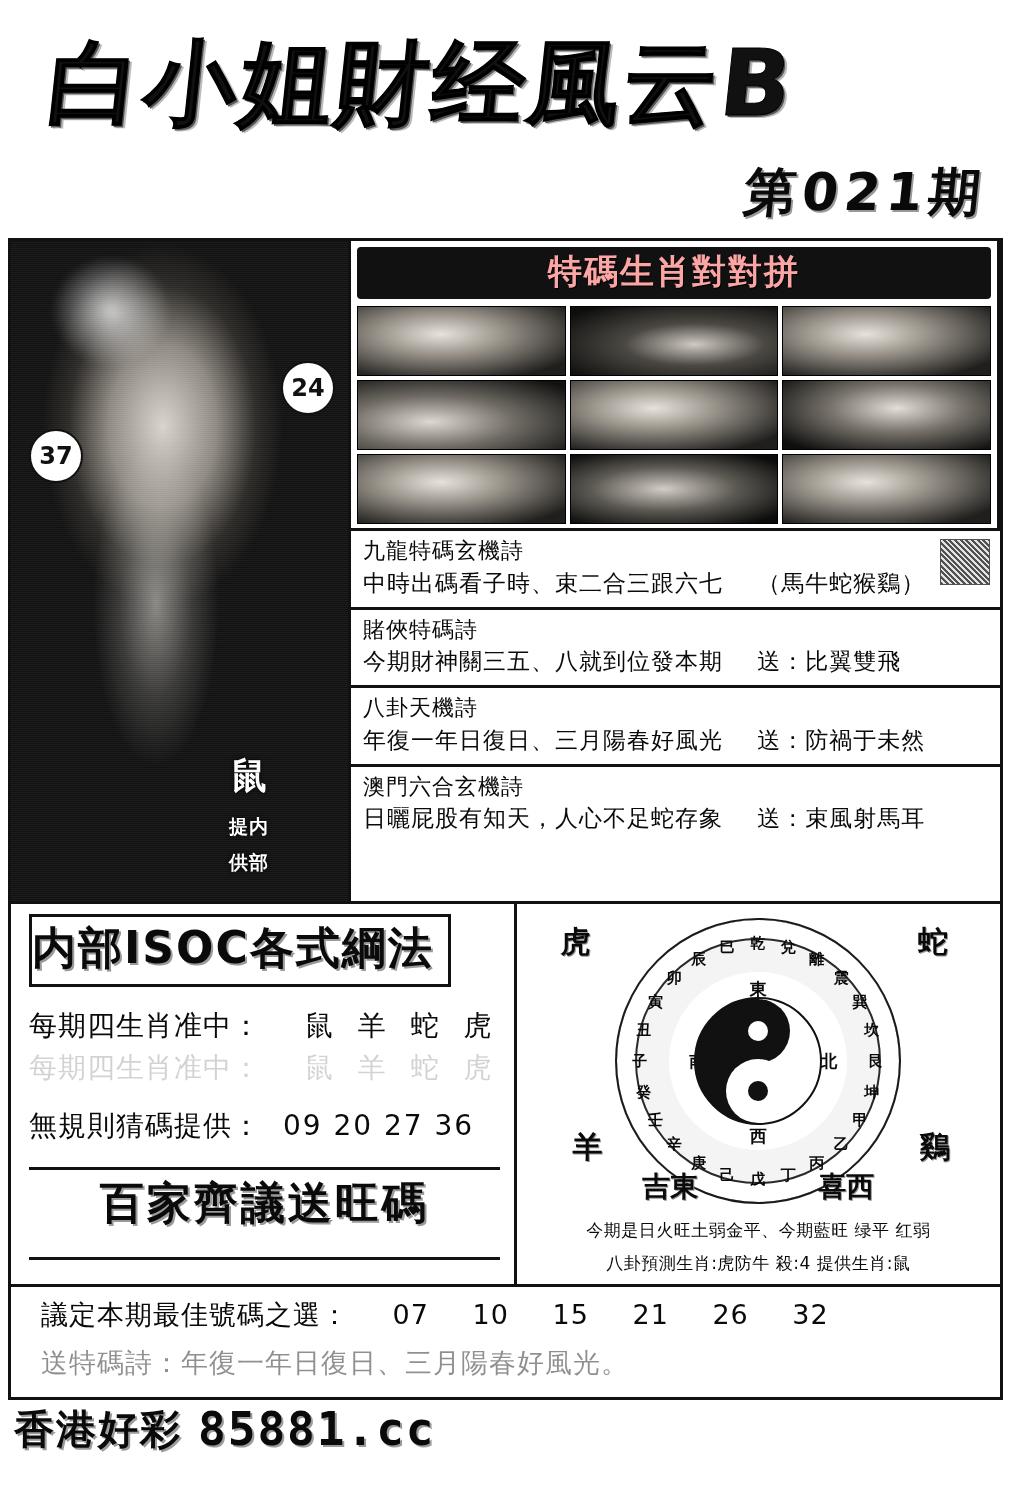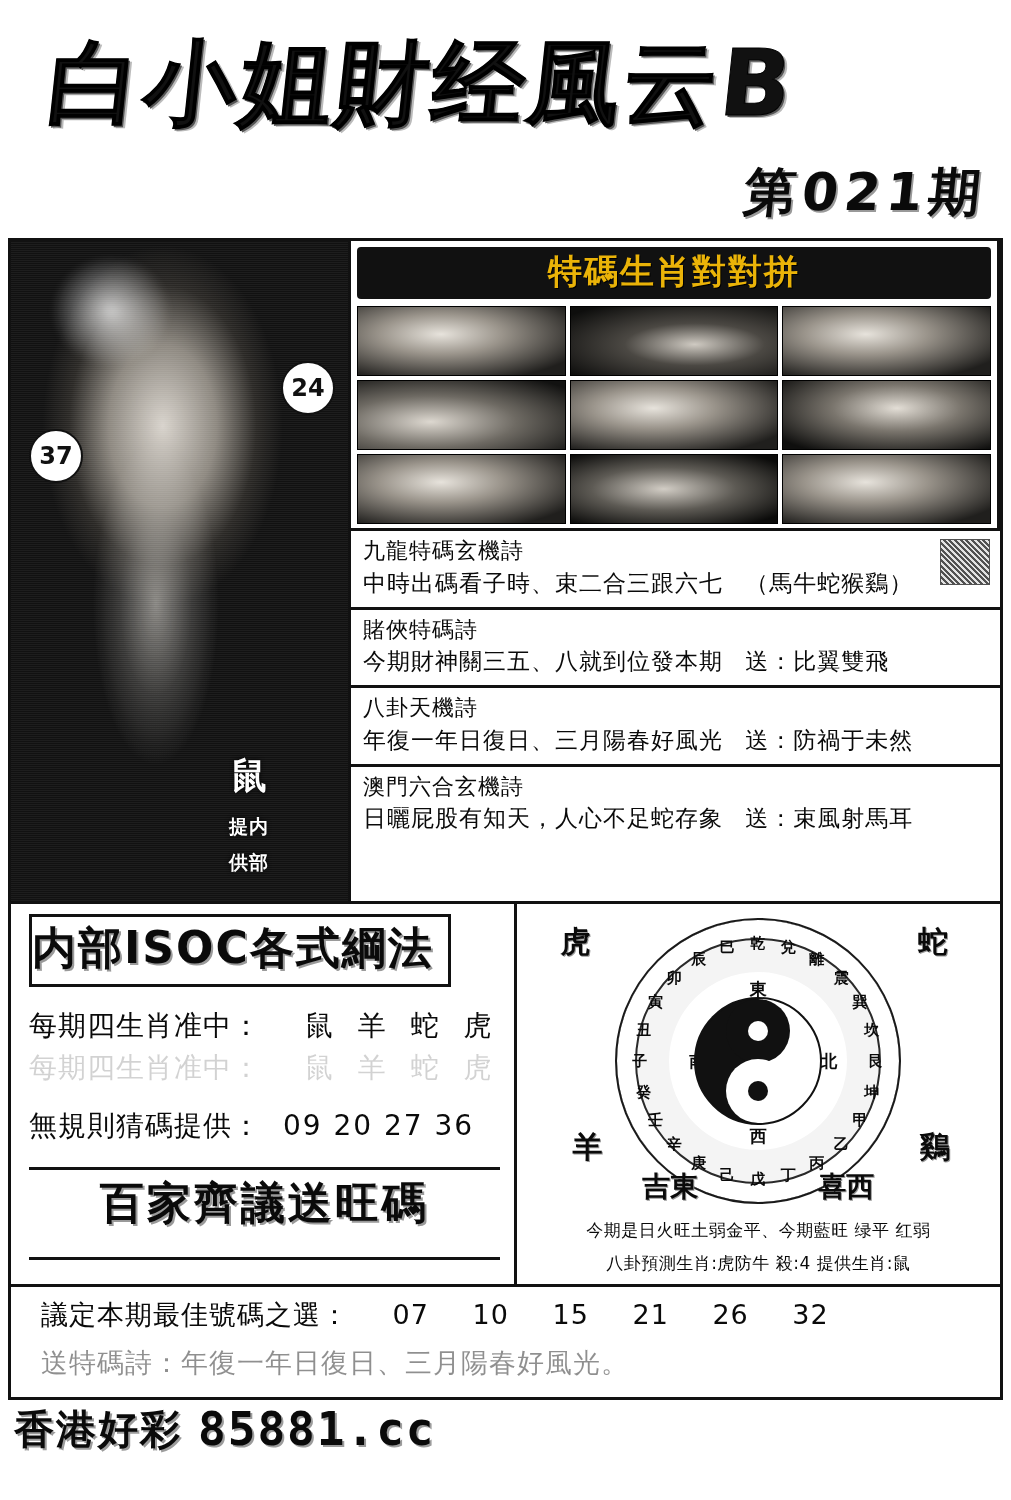--- a/index.html
+++ b/index.html
@@ -103,21 +103,21 @@
 
   
   .top-right { flex: 1; display: flex; flex-direction: column; }
   .banner-row { display: flex; border-bottom: 3px solid #111; height: 290px; }
 
   .banner-left { flex: 1; border-right: 3px solid #111; padding: 6px; }
   .banner-title {
     font-family: "DejaVu Sans", sans-serif;
     font-weight: bold; font-size: 34px; letter-spacing: 2px;
     text-align: center;
-    color: #eab308;
+    color: #fca5a5;
     background: #111;
     -webkit-text-stroke: 0;
     padding: 2px 0 4px 0;
     text-shadow: 1px 1px 0 #000;
     border-radius: 4px;
   }
   .photo-grid {
     margin-top: 7px;
     display: grid;
     grid-template-columns: repeat(3, 1fr);
@@ -167,21 +167,21 @@
   .verse-block:last-child { border-bottom: none; }
   .verse-title {
     font-size: 22px; letter-spacing: 1px; line-height: 1.25;
     font-family: "DejaVu Sans", sans-serif;
   }
   .verse-body {
     font-size: 23px; letter-spacing: 1px; margin-top: 3px;
     font-family: "DejaVu Sans", sans-serif;
     white-space: nowrap;
   }
-  .verse-body .send { margin-left: 14px; }
+  .verse-body .send { margin-left: 26px; }
   .stamp {
     position: absolute; right: 10px; top: 8px;
     width: 50px; height: 46px;
     border: 1px solid #333;
     background:
       repeating-linear-gradient(45deg, #333 0 2px, #ddd 2px 4px),
       #bbb;
     opacity: 0.85;
   }
 

